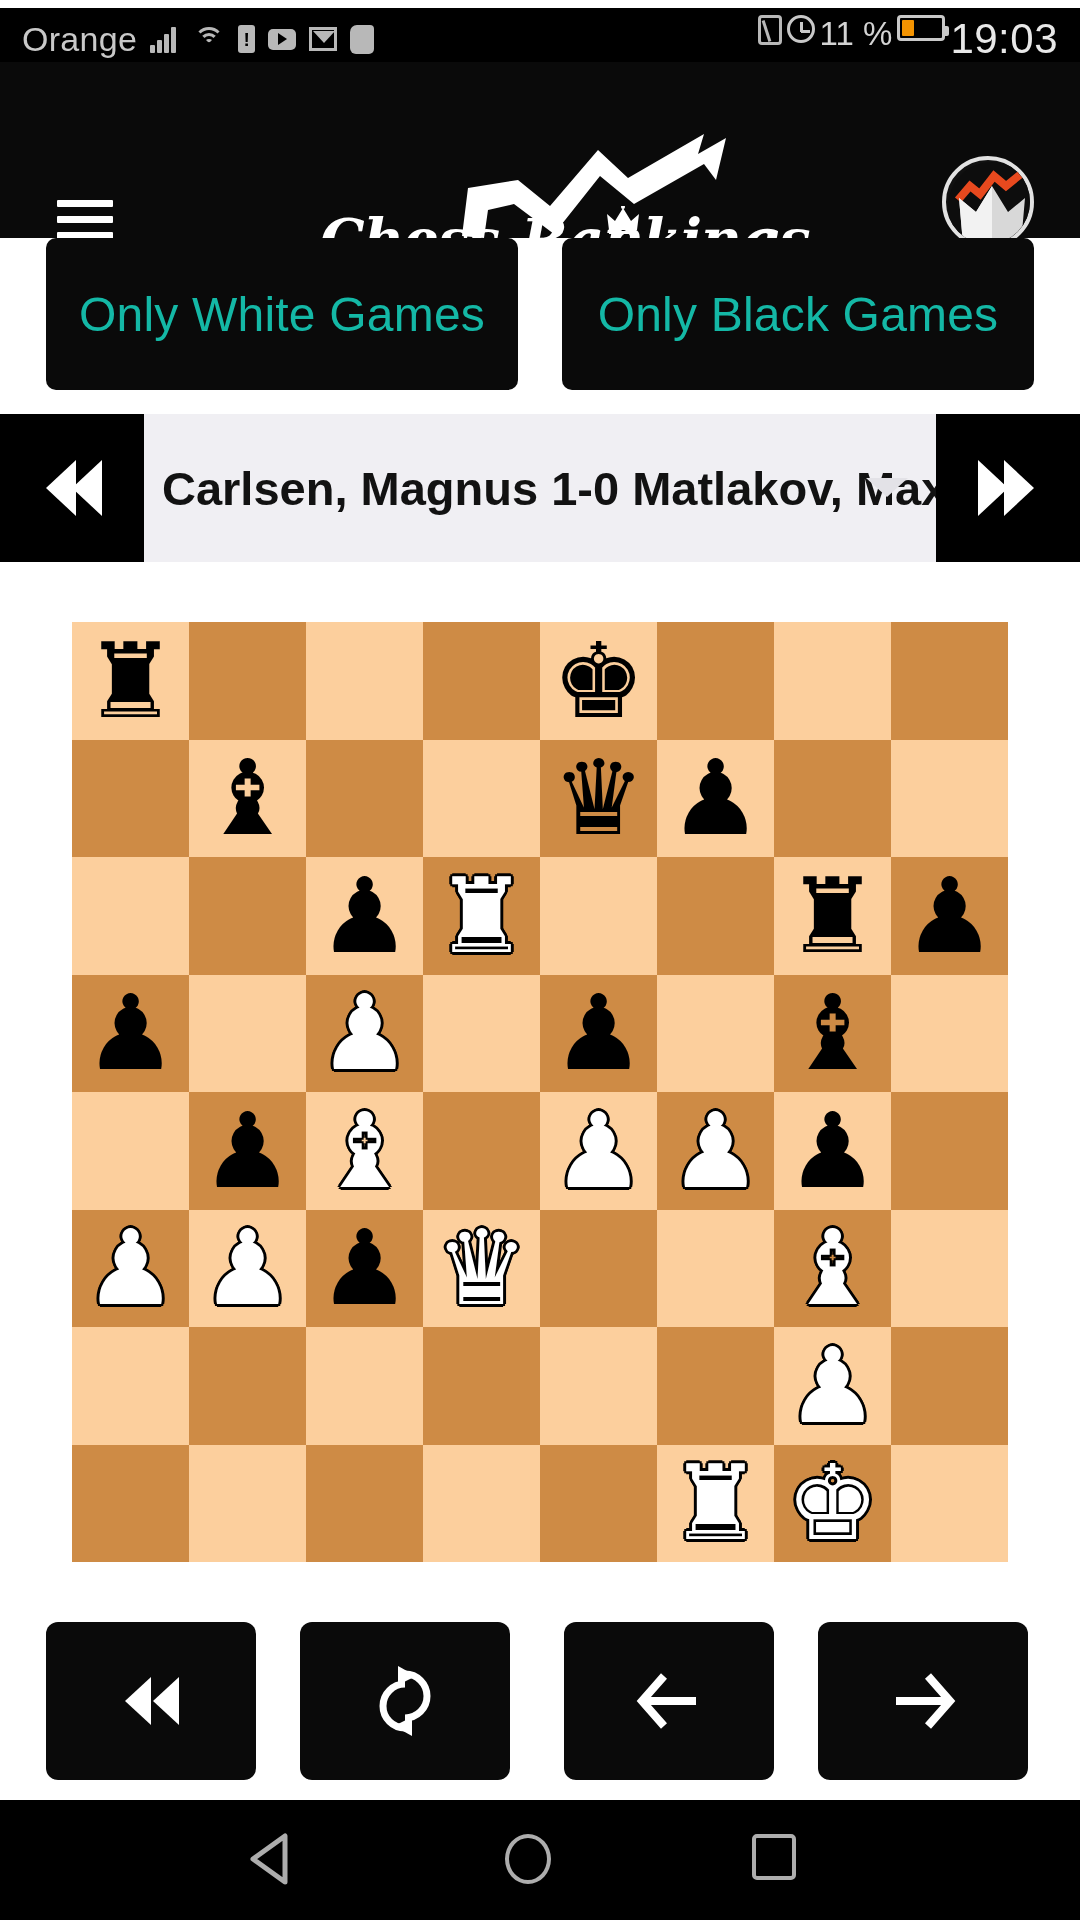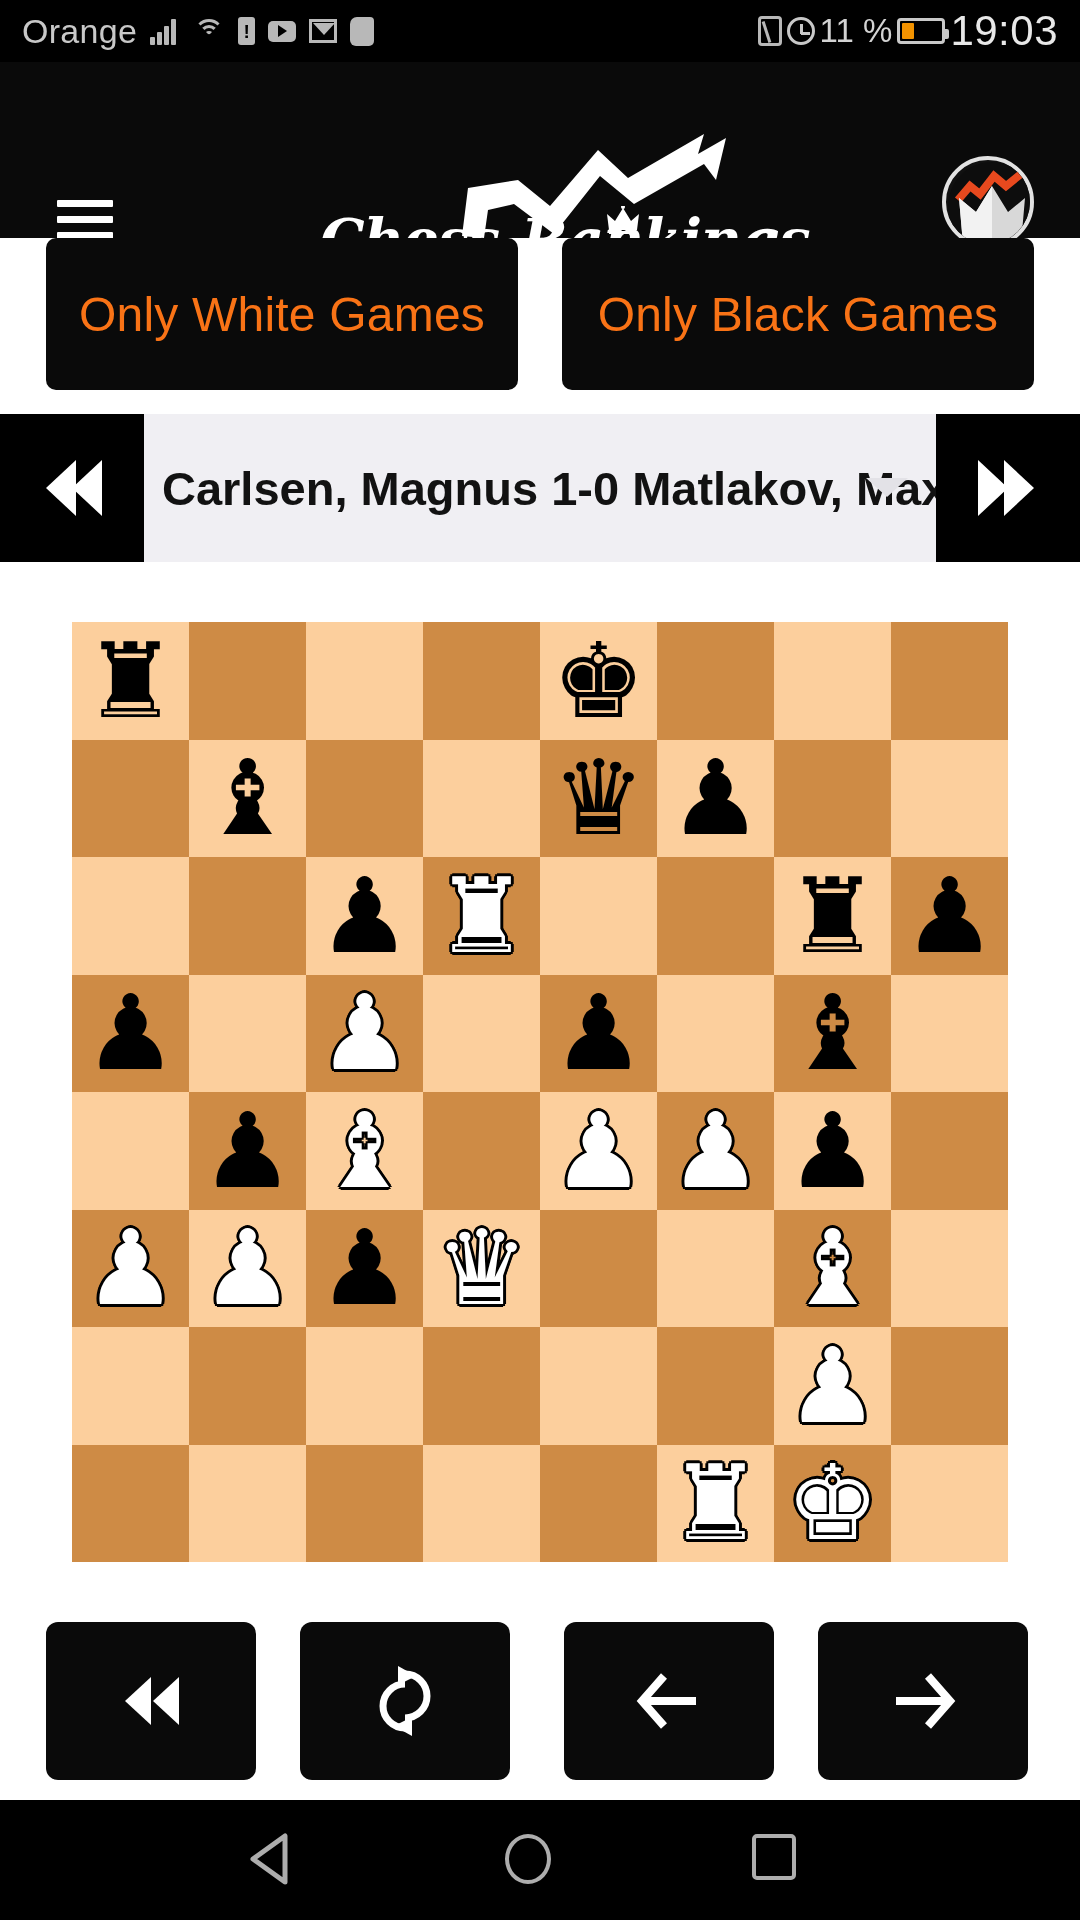--- a/index.html
+++ b/index.html
@@ -2,25 +2,25 @@
 <html><head>
 <meta charset="utf-8">
 <style>
   * { margin:0; padding:0; box-sizing:border-box; }
   html,body { width:1080px; height:1920px; background:#ffffff;
     font-family:"Liberation Sans", sans-serif; overflow:hidden; }
 
   .phone { position:relative; width:1080px; height:1920px; background:#fff; }
 
   
-  .statusbar { position:absolute; left:0; top:0; width:1080px; height:62px;
+  .statusbar { position:absolute; left:0; top:8px; width:1080px; height:62px;
     background:#000; display:flex; align-items:center; padding:0 22px; }
   .sb-left { display:flex; align-items:center; gap:13px; }
   .carrier { color:#c8c8c8; font-size:34px; letter-spacing:.3px; }
-  .sb-right { margin-left:auto; display:flex; align-items:center; gap:5px;padding-left:32px; }
+  .sb-right { margin-left:auto; display:flex; align-items:flex-start; gap:5px;padding-left:32px; }
   .sb-txt { color:#d3d3d3; font-size:33px; }
   .clock-time { color:#e8e8e8; font-size:42px; letter-spacing:.5px; }
 
   .ico { display:inline-block; position:relative; }
   
   .i-signal { width:30px; height:28px; }
   .i-signal i { position:absolute; bottom:0; width:5px; background:#b8b8b8; border-radius:1px; }
   .i-signal i:nth-child(1){ left:0;  height:8px; }
   .i-signal i:nth-child(2){ left:7px; height:13px; }
   .i-signal i:nth-child(3){ left:14px;height:19px; }
@@ -92,21 +92,21 @@
     overflow:hidden; cursor:pointer; }
 
   
   .tabs { position:absolute; left:0; top:238px; width:1080px; height:152px;
     background:#ffffff; }
   .tab { position:absolute; top:0; height:152px; background:#0a0a0a;
     border-radius:10px; display:flex; align-items:center; justify-content:center;
     cursor:pointer; }
   .tab.white-g { left:46px;  width:472px; }
   .tab.black-g { left:562px; width:472px; }
-  .tab span { color:#f97316; font-size:48px; font-weight:400; letter-spacing:.2px; }
+  .tab span { color:#14b8a6; font-size:48px; font-weight:400; letter-spacing:.2px; }
 
   
   .selector { position:absolute; left:0; top:414px; width:1080px; height:148px; }
   .nav-sq { position:absolute; top:0; height:148px; width:144px; background:#000;
     display:flex; align-items:center; justify-content:center; cursor:pointer; }
   .nav-sq.prev { left:0; }
   .nav-sq.next { right:0; }
   .dbl { display:flex; }
   .dbl i { width:0; height:0; border-top:28px solid transparent;
     border-bottom:28px solid transparent; }

